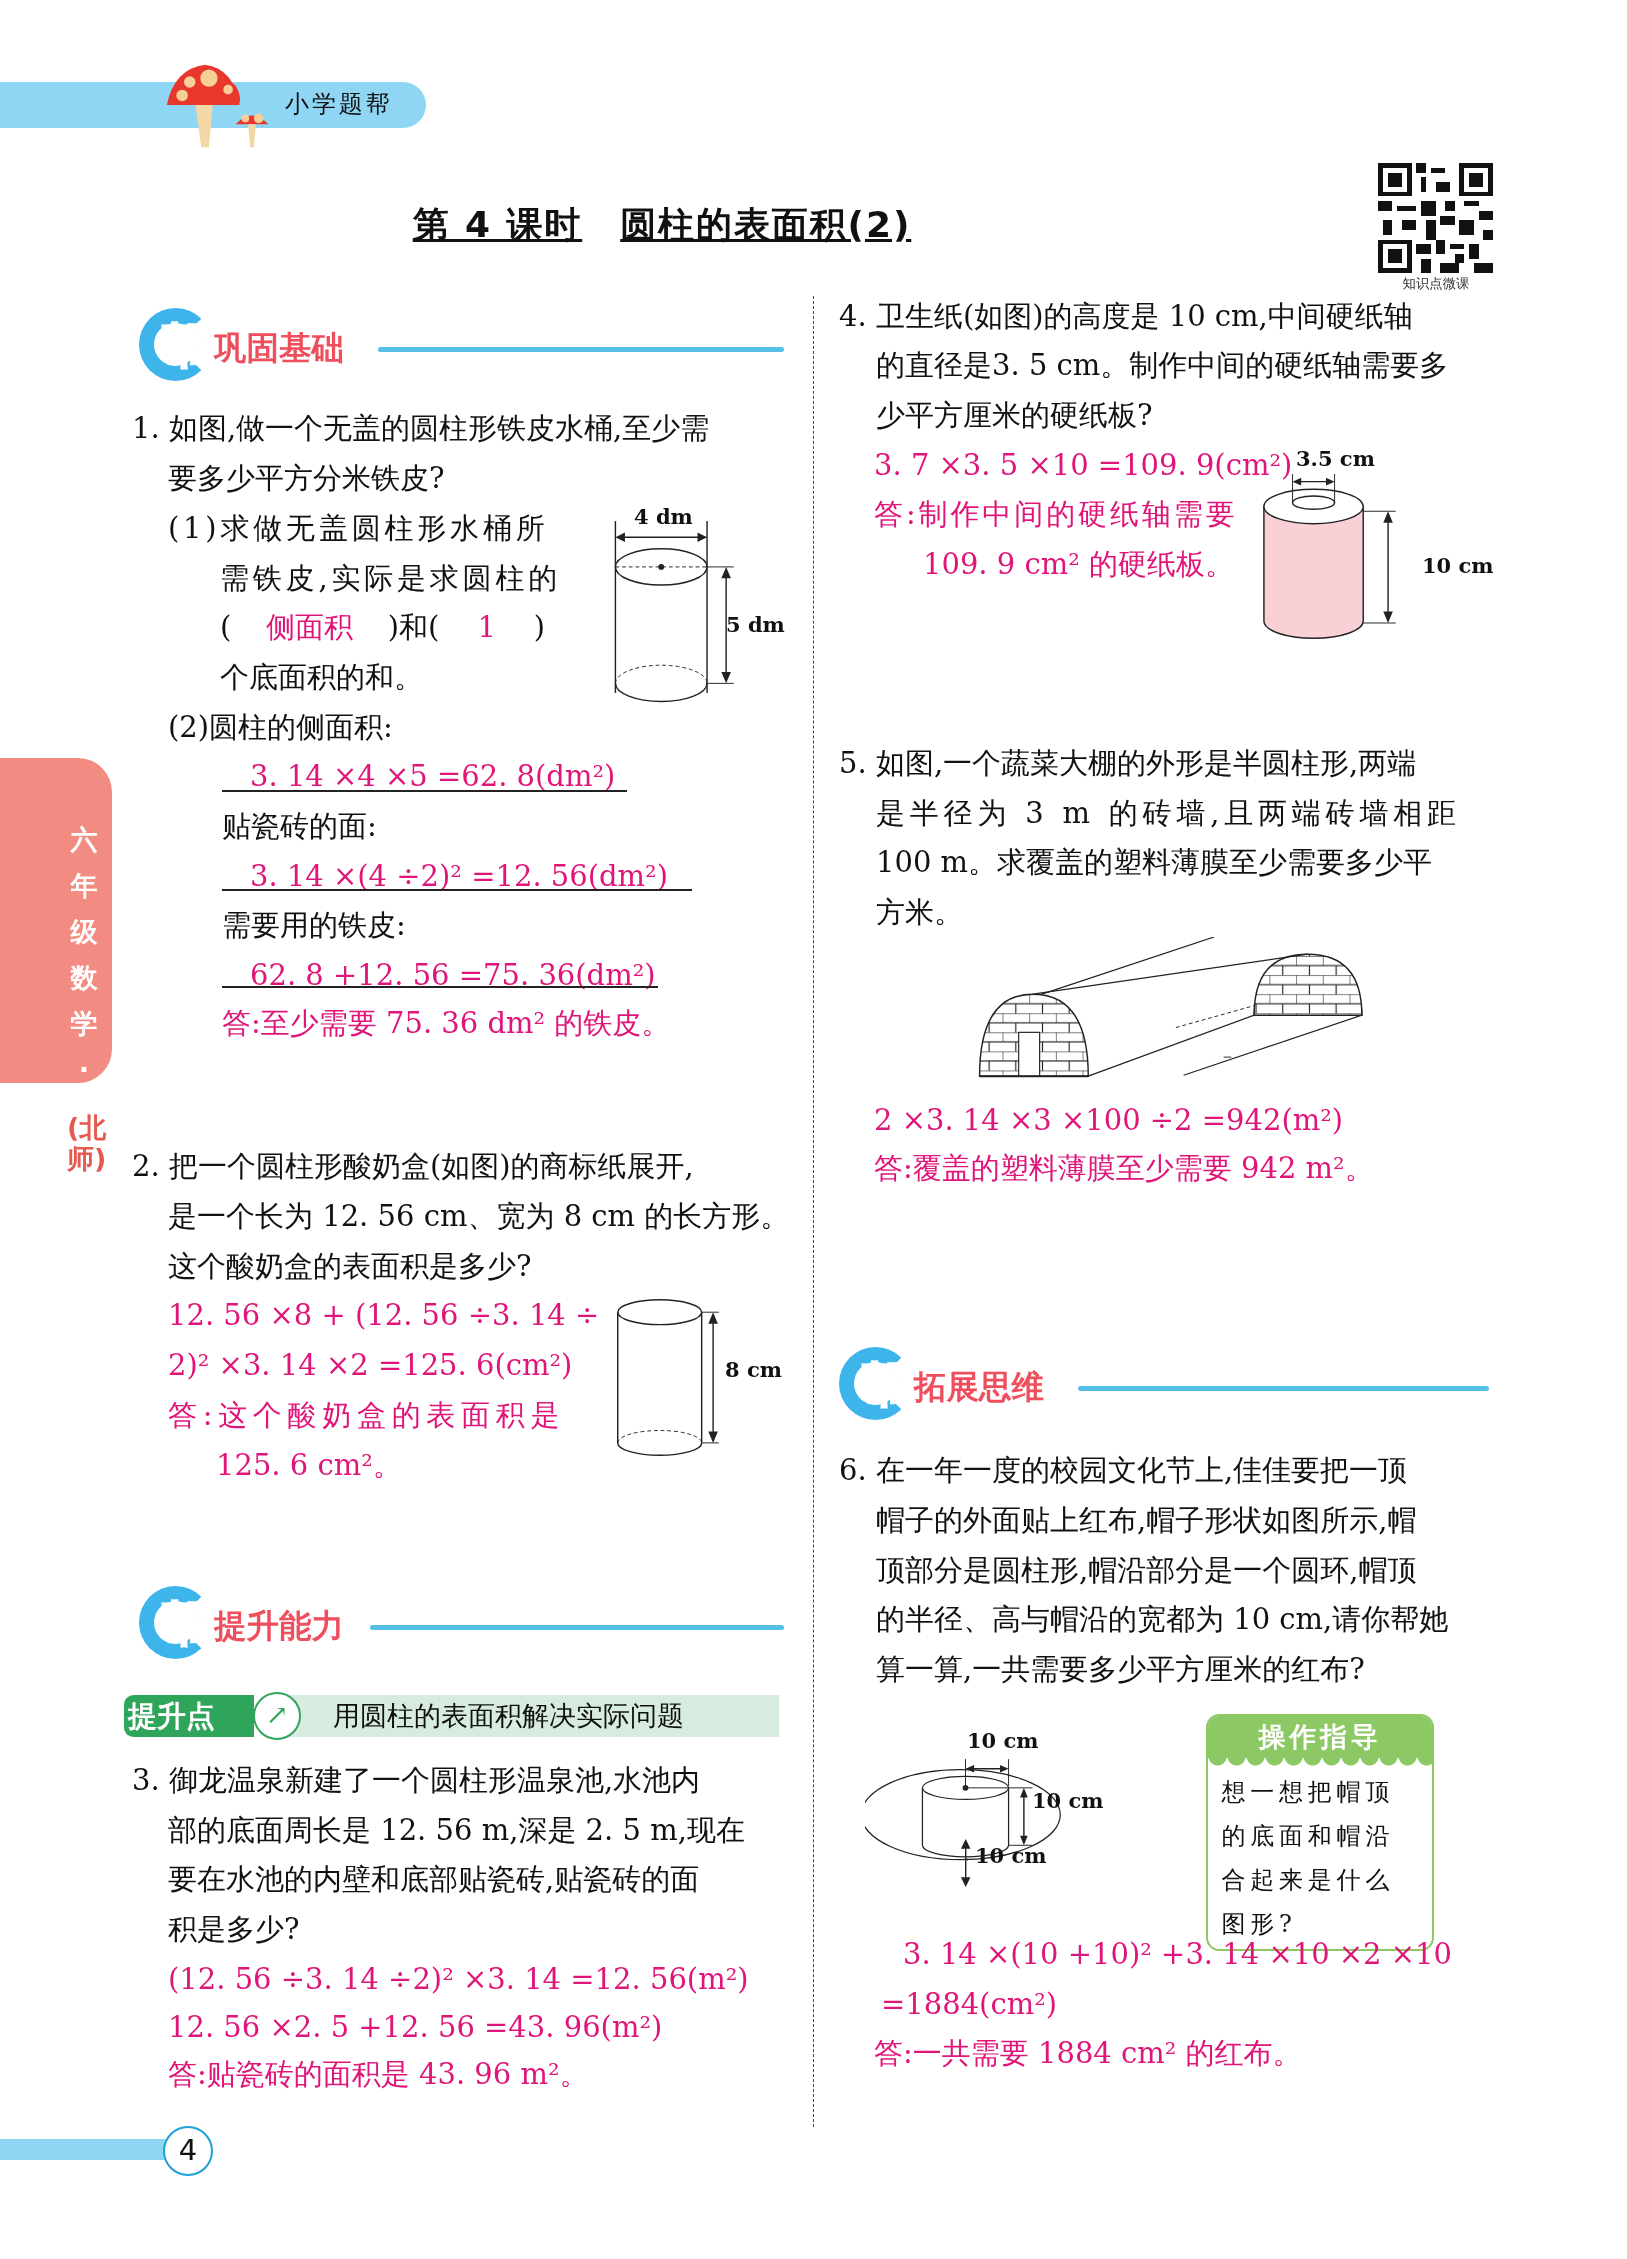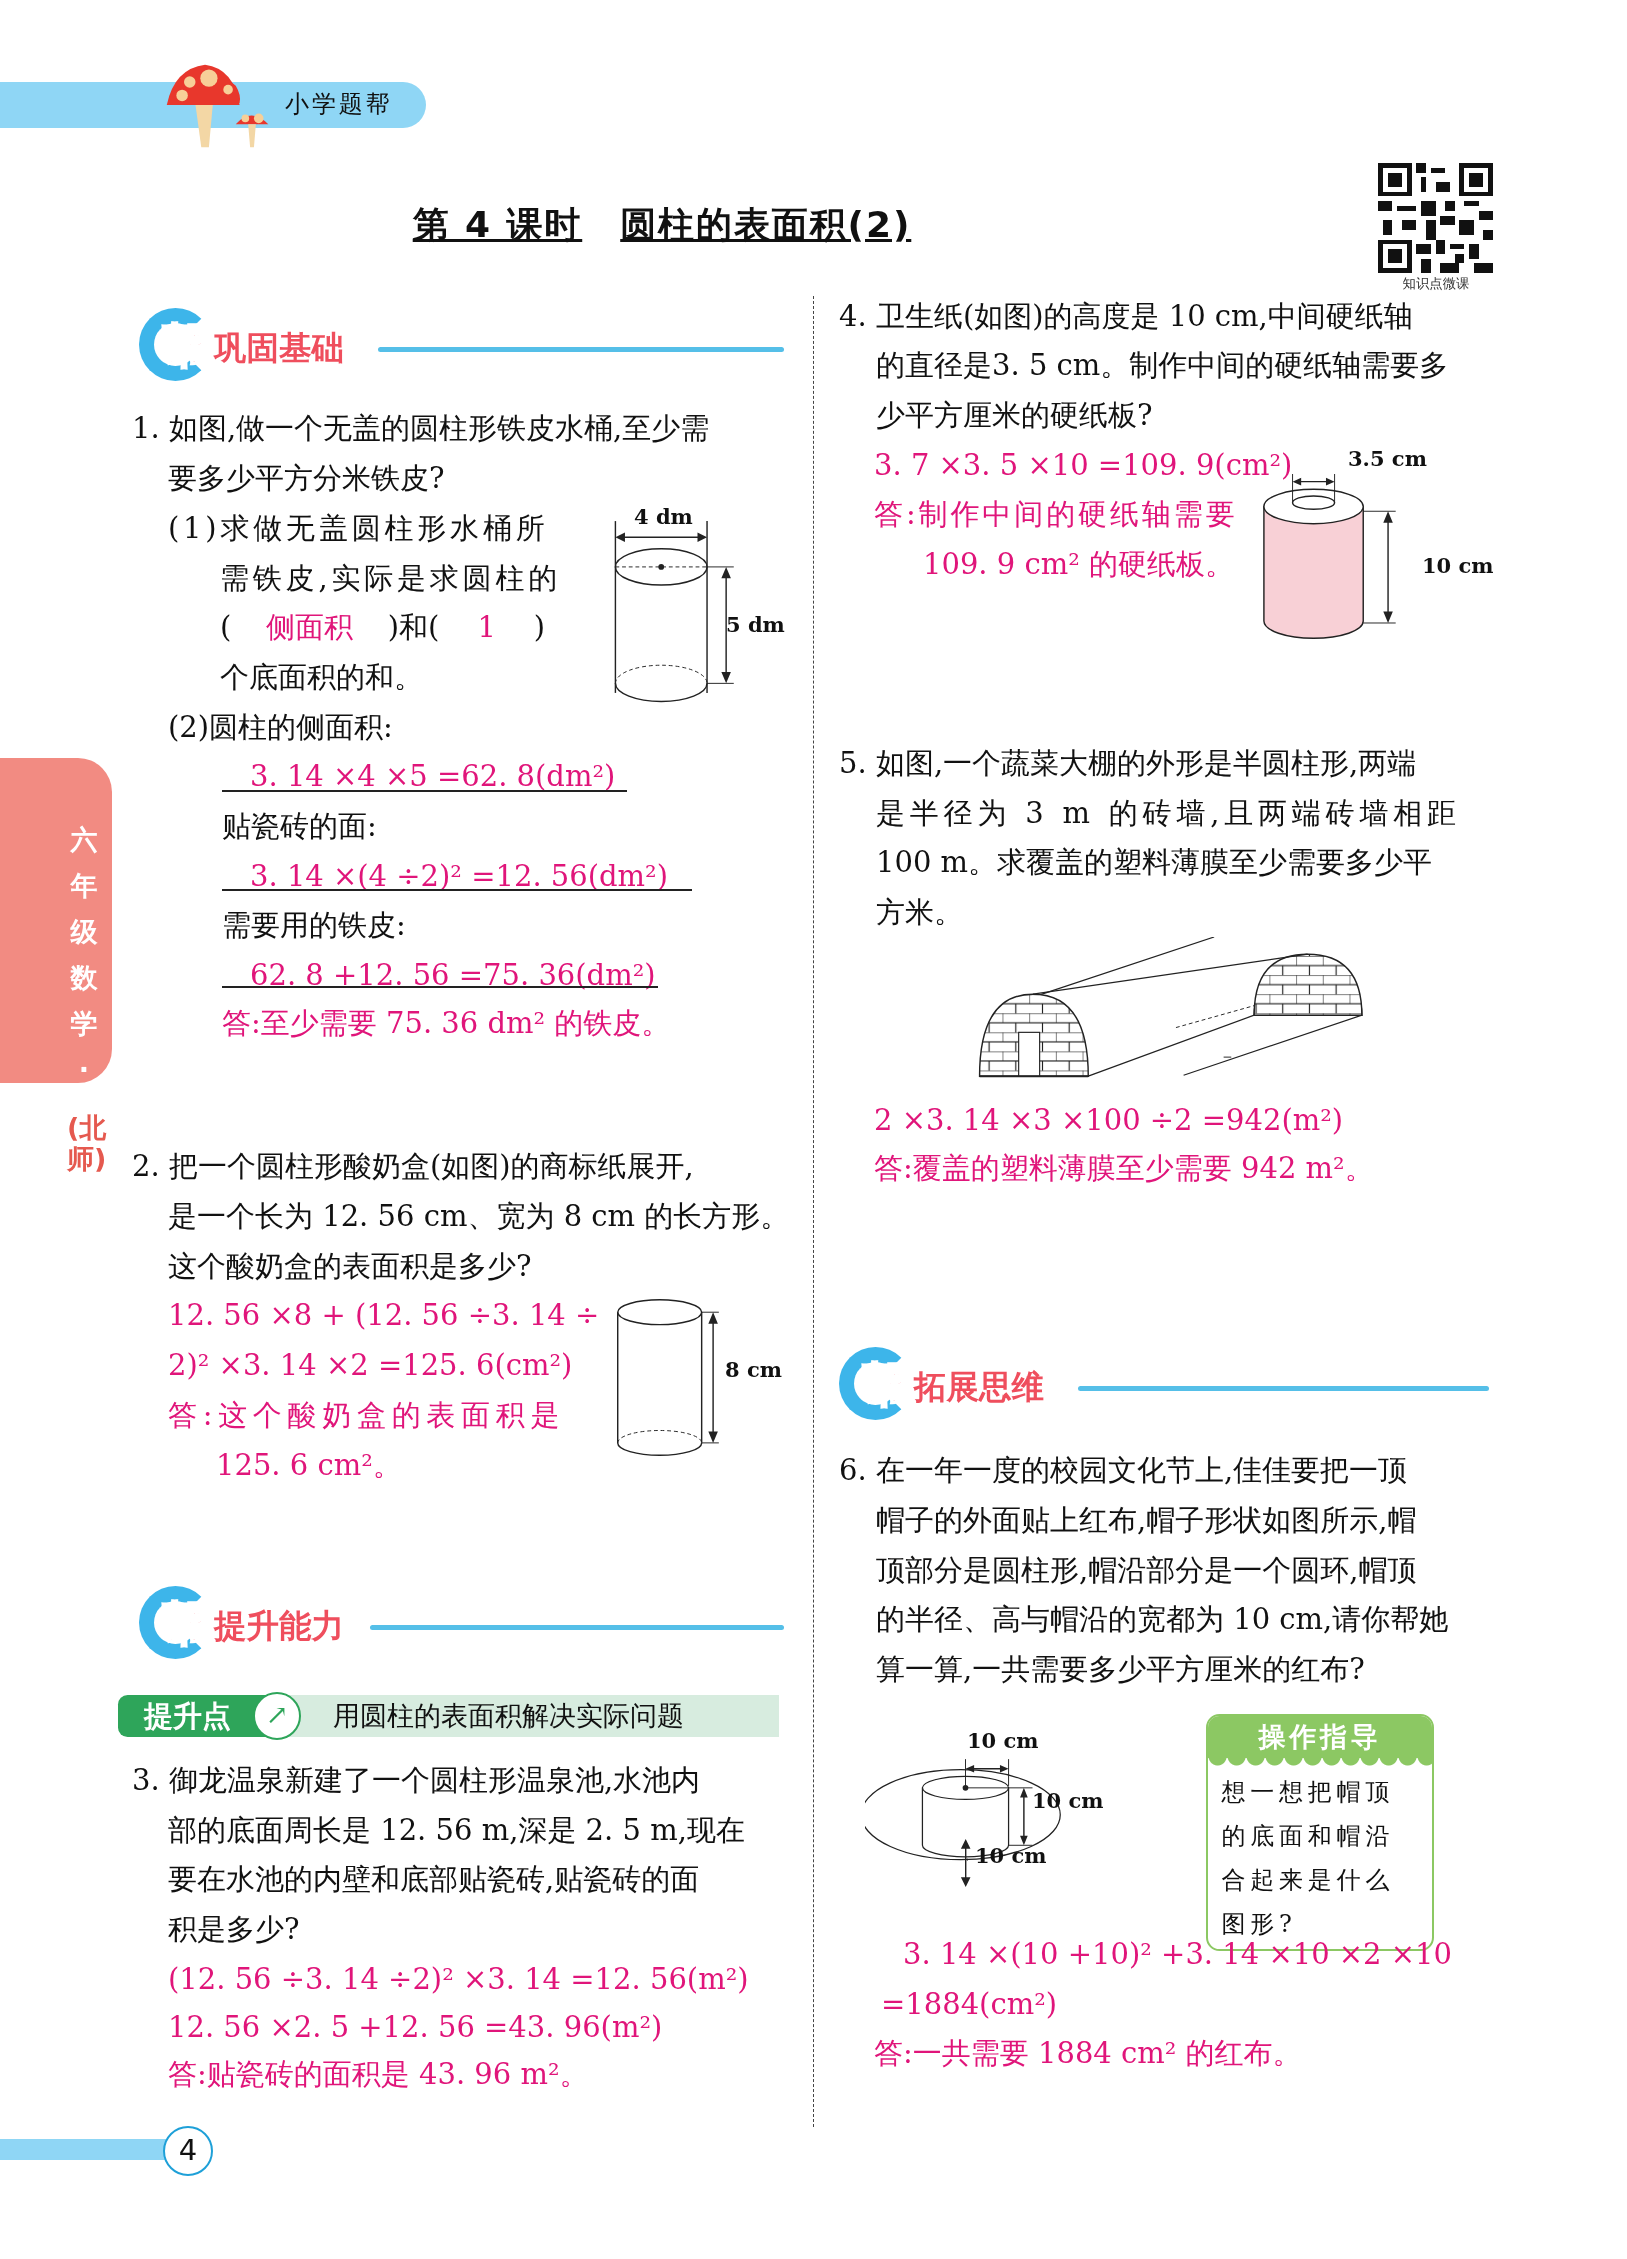--- a/index.html
+++ b/index.html
@@ -26,21 +26,21 @@
   .sec-head { position: absolute; height: 86px; }
   .sec-head .c-ring { position: absolute; left: 0; top: 3.8px; width: 73px; height: 73px; border-radius: 50%; border: 15.3px solid #3db5ea; border-right-color: transparent; box-sizing: border-box; }
   .sec-head .bang { position: absolute; left: 21px; top: 9.6px; font-family: "DejaVu Sans", sans-serif; font-weight: bold; font-size: 48px; color: #ef4e5d; -webkit-text-stroke: 1.9px #fff; }
   .sec-head .label { position: absolute; left: 75px; top: 23px; font-family: "DejaVu Sans", sans-serif; font-weight: bold; font-size: 32.5px; color: #ef4e5d; white-space: nowrap; }
   .sec-head .rule { position: absolute; top: 43px; height: 4.8px; background: #55bfe8; border-radius: 2.9px; }
   
   .p { position: absolute; font-size: 29px; line-height: 50px; white-space: nowrap; }
   .ans { color: #e0157a; }
   .uline { position: absolute; height: 1.9px; background: #222; }
   .divider { left: 813px; top: 296px; width: 0; height: 1831px; border-left: 1.9px dashed #444; }
-  .pt-badge { left: 118px; top: 1695px; width: 126px; height: 42px; background: #2ea55a; border-radius: 9.6px 0 0 9.6px; color: #fff; font-family: "DejaVu Sans", sans-serif; font-weight: bold; font-size: 29px; line-height: 42px; padding-left: 26px; }
+  .pt-badge { left: 124px; top: 1695px; width: 126px; height: 42px; background: #2ea55a; border-radius: 9.6px 0 0 9.6px; color: #fff; font-family: "DejaVu Sans", sans-serif; font-weight: bold; font-size: 29px; line-height: 42px; padding-left: 4px; }
   .pt-arrow { left: 253px; top: 1692px; width: 48px; height: 48px; border-radius: 50%; background: #fff; border: 2.9px solid #2ea55a; box-sizing: border-box; color: #2ea55a; font-size: 27px; line-height: 42px; text-align: center; }
   .pt-bar { left: 287px; top: 1695px; width: 492px; height: 42px; background: #d7ecdf; font-family: "DejaVu Sans", sans-serif; font-size: 27px; line-height: 42px; padding-left: 46px; box-sizing: border-box; }
   .guide { left: 1206px; top: 1714px; width: 228px; height: 237px; border: 2.9px solid #8cc863; border-radius: 13.4px; box-sizing: border-box; overflow: hidden; background: #fff; }
   .guide .g-head { height: 42px; background: #8cc863; color: #fff; font-family: "DejaVu Sans", sans-serif; font-weight: bold; font-size: 27px; text-align: center; line-height: 42px; letter-spacing: 3.8px; }
   .guide .g-wave { height: 11.5px; background: radial-gradient(circle at 9.6px -1.9px, #8cc863 8.6px, transparent 9.6px) repeat-x; background-size: 19px 11.5px; }
   .guide .g-body { padding: 0 13.4px; font-size: 24px; line-height: 44px; letter-spacing: 4.8px; white-space: normal; }
   .page-band { left: 0; top: 2139px; width: 172px; height: 21px; background: #8fd6f5; }
   .page-num { left: 163px; top: 2126px; width: 50px; height: 50px; border: 2.9px solid #1ea0d8; border-radius: 50%; box-sizing: border-box; background: #fff; font-family: "DejaVu Sans", sans-serif; font-size: 29px; line-height: 44px; text-align: center; }
   .dim { font-family: "DejaVu Serif", serif; font-weight: bold; font-size: 21px; position: absolute; white-space: nowrap; }
 </style>
@@ -214,21 +214,21 @@
   <ellipse cx="54" cy="36" rx="22" ry="7" fill="#fff" stroke="#222" stroke-width="1.5"></ellipse>
   <line x1="32" y1="6" x2="32" y2="36" stroke="#222"></line>
   <line x1="76" y1="6" x2="76" y2="36" stroke="#222"></line>
   <line x1="36" y1="14" x2="72" y2="14" stroke="#222" stroke-width="1.5"></line>
   <path d="M32 14 l9 -4 v8 z M76 14 l-9 -4 v8 z" fill="#222"></path>
   <line x1="106" y1="45" x2="140" y2="45" stroke="#222"></line>
   <line x1="106" y1="162" x2="140" y2="162" stroke="#222"></line>
   <line x1="132" y1="49" x2="132" y2="158" stroke="#222" stroke-width="1.5"></line>
   <path d="M132 45 l-5 12 h10 z M132 162 l-5 -12 h10 z" fill="#222"></path>
 </svg>
-<div class="dim" style="left:1348px;top:446px">3.5 cm</div>
+<div class="dim" style="left:1296px;top:446px">3.5 cm</div>
 <div class="dim" style="left:1422px;top:553px">10 cm</div>
 
 <div class="p" style="left:839px;top:738px">5. 如图,一个蔬菜大棚的外形是半圆柱形,两端</div>
 <div class="p" style="left:876px;top:788px;letter-spacing:4.8px">是半径为 3 m 的砖墙,且两端砖墙相距</div>
 <div class="p" style="left:876px;top:837px">100 m。求覆盖的塑料薄膜至少需要多少平</div>
 <div class="p" style="left:876px;top:887px">方米。</div>
 
 <svg class="abs" style="left:975px;top:937px" width="421" height="143" viewBox="0 0 440 150">
   <defs>
     <pattern id="brick" width="28" height="20" patternUnits="userSpaceOnUse">

